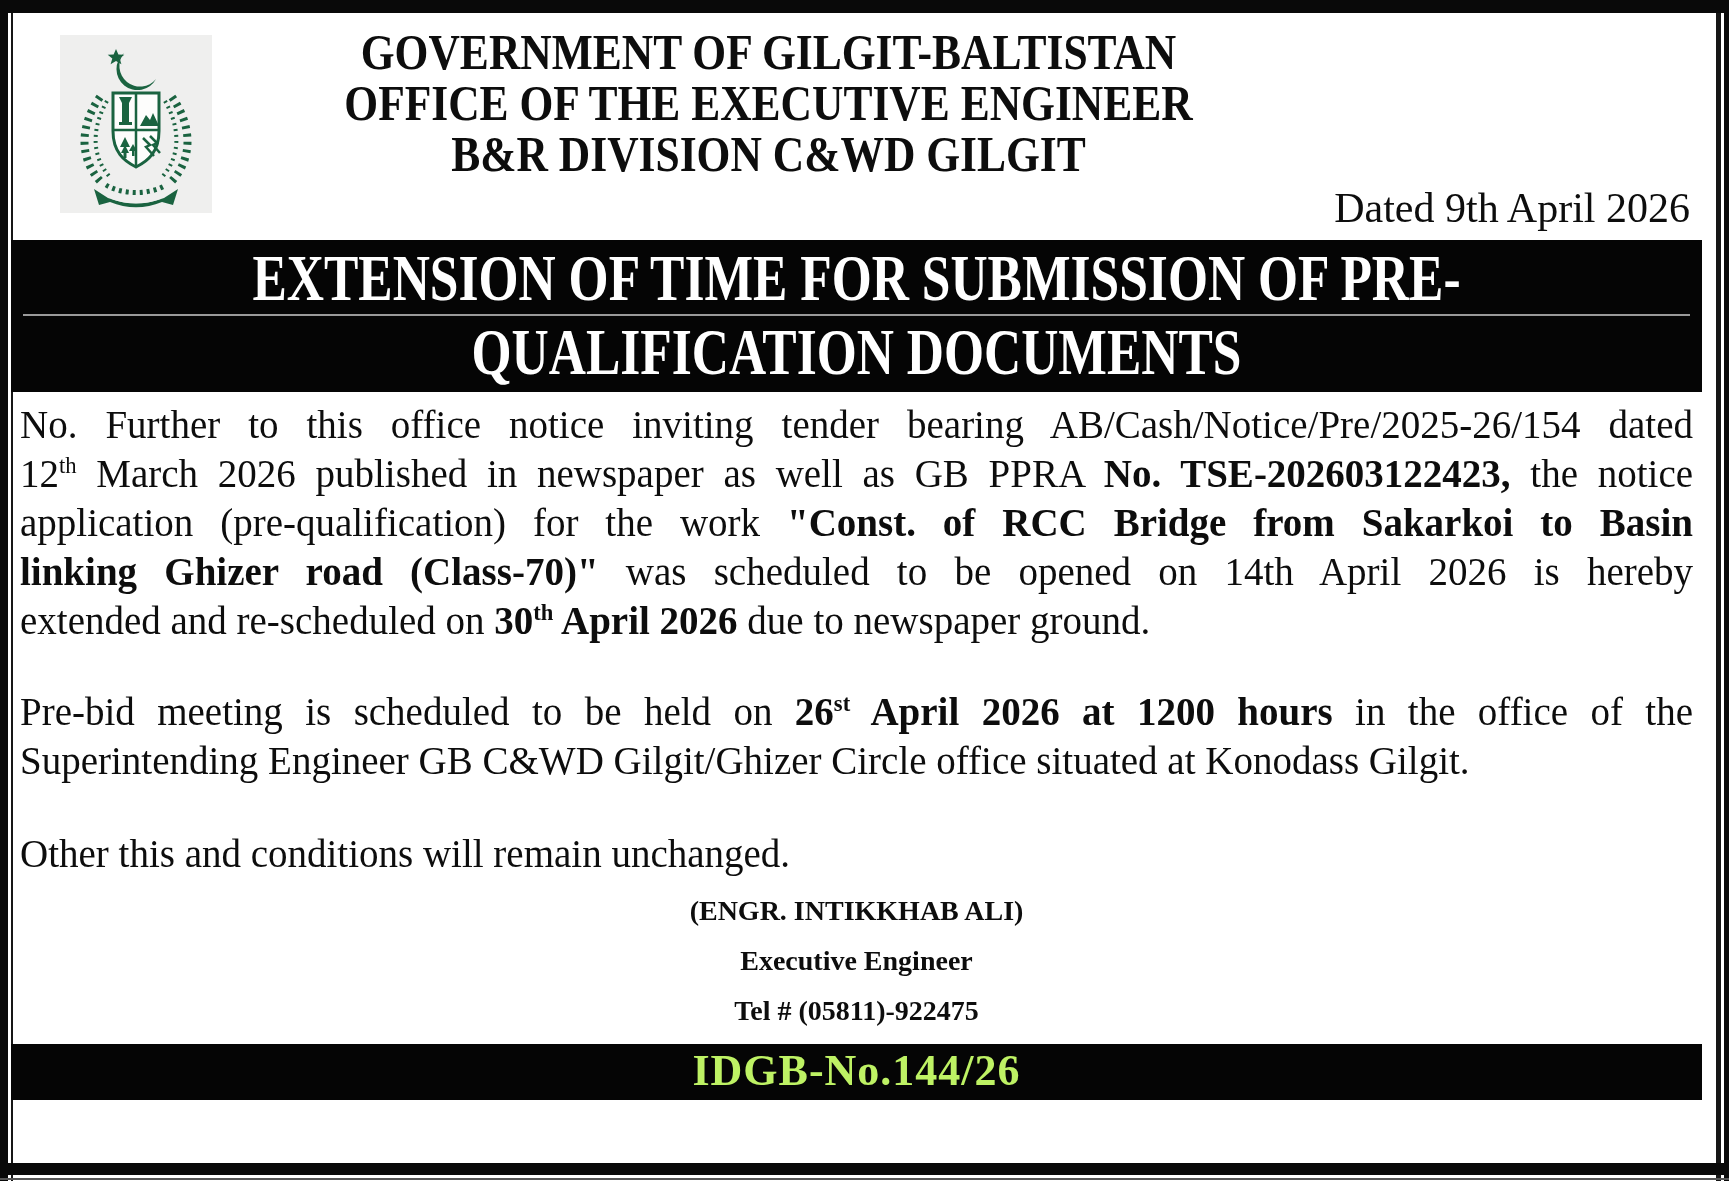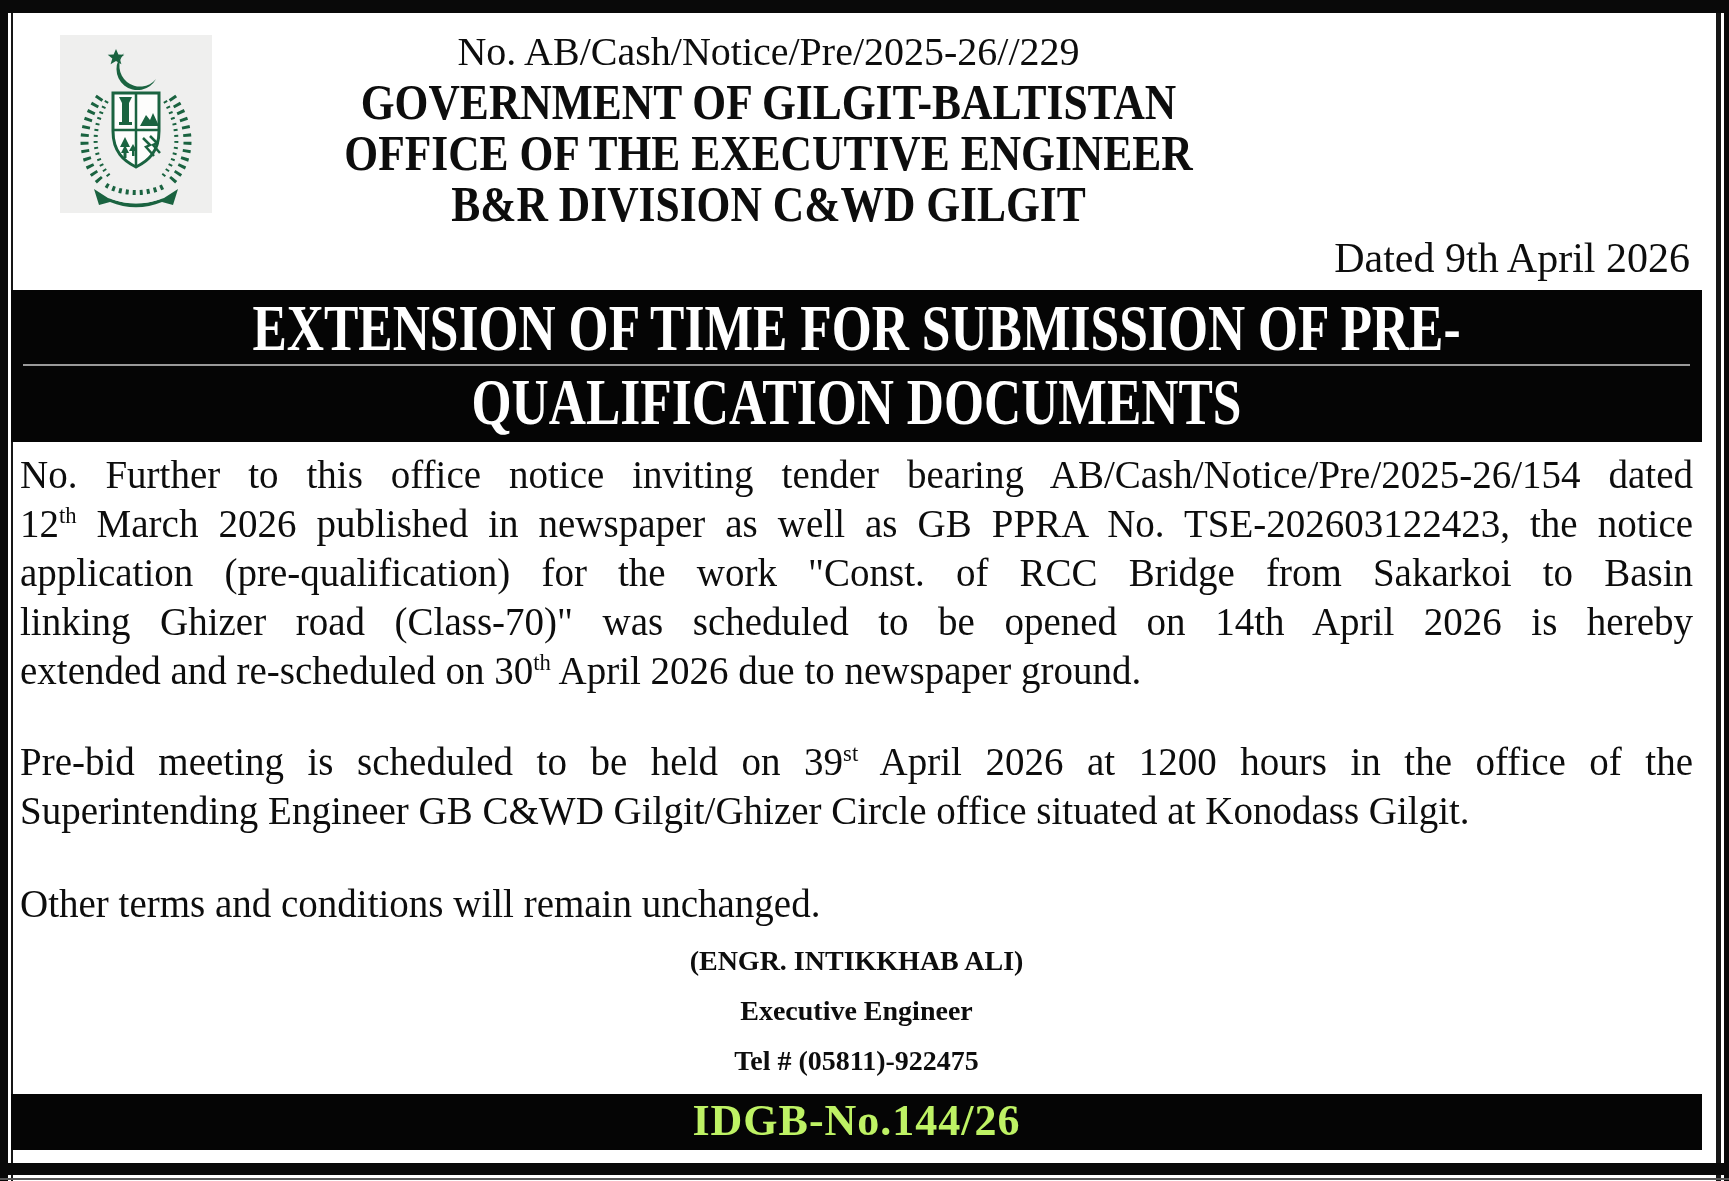--- a/index.html
+++ b/index.html
@@ -36,21 +36,21 @@
   .banner-line{font-size:66px;font-weight:bold;line-height:60px;text-align:center;transform:scaleX(0.78);transform-origin:50% 50%;white-space:nowrap;}
   .banner-divider{height:2px;background:#9a9a9a;margin:6px 0;}
 
   
   .body-text{padding:0 9px;font-size:39px;}
   .para{margin-top:8px;}
   .para + .para{margin-top:42px;}
   .para + .para + .para{margin-top:44px;}
   .line{line-height:49px;}
   .line.just{text-align:justify;text-align-last:justify;}
-  .b{font-weight:normal;}
+  .b{font-weight:bold;}
   .sup{font-size:0.58em;vertical-align:super;line-height:0;}
 
   
   .signature{margin-top:8px;text-align:center;}
   .sig-line{font-size:28px;font-weight:bold;line-height:50px;}
 
   
   .idgb-bar{margin-top:8px;background:#050505;color:#bef264;height:56px;line-height:54px;
     text-align:center;font-size:44px;font-weight:bold;letter-spacing:1px;}
 </style>
@@ -104,21 +104,20 @@
       <g>
         <path d="M34 154 l14 9 c18 7 38 7 56 0 l14 -9 l-5 16 l-11 -3 c-17 7 -35 7 -52 0 l-11 3 Z" fill="#1a6340"></path>
         <path d="M52 163 q24 9 48 0" stroke="#efefee" stroke-width="2" fill="none"></path>
       </g>
     </svg>
   </div>
 
   <div class="content">
 
     <div class="header-wrap">
-      <div class="ref-no">No. AB/Cash/Notice/Pre/2025-26//229</div>
       <div class="org-line">GOVERNMENT OF GILGIT-BALTISTAN</div>
       <div class="org-line">OFFICE OF THE EXECUTIVE ENGINEER</div>
       <div class="org-line">B&amp;R DIVISION C&amp;WD GILGIT</div>
     </div>
 
     <div class="dated">Dated 9th April 2026</div>
 
     <div class="banner">
       <div class="banner-line">EXTENSION OF TIME FOR SUBMISSION OF PRE-</div>
       <div class="banner-divider"></div>
@@ -127,25 +126,25 @@
 
     <div class="body-text">
         <div class="para">
           <div class="line just"><span>No. Further to this office notice inviting tender bearing AB/Cash/Notice/Pre/2025-26/154 dated</span></div>
           <div class="line just"><span>12</span><span class="sup">th</span><span> March 2026 published in newspaper as well as GB PPRA </span><span class="b">No. TSE-202603122423,</span><span> the notice</span></div>
           <div class="line just"><span>application (pre-qualification) for the work </span><span class="b">"Const. of RCC Bridge from Sakarkoi to Basin</span></div>
           <div class="line just"><span class="b">linking Ghizer road (Class-70)"</span><span> was scheduled to be opened on 14th April 2026 is hereby</span></div>
           <div class="line"><span>extended and re-scheduled on </span><span class="b">30</span><span class="b sup">th</span><span class="b"> April 2026</span><span> due to newspaper ground.</span></div>
         </div>
         <div class="para">
-          <div class="line just"><span>Pre-bid meeting is scheduled to be held on </span><span class="b">39</span><span class="b sup">st</span><span class="b"> April 2026 at 1200 hours</span><span> in the office of the</span></div>
+          <div class="line just"><span>Pre-bid meeting is scheduled to be held on </span><span class="b">26</span><span class="b sup">st</span><span class="b"> April 2026 at 1200 hours</span><span> in the office of the</span></div>
           <div class="line"><span>Superintending Engineer GB C&amp;WD Gilgit/Ghizer Circle office situated at Konodass Gilgit.</span></div>
         </div>
         <div class="para">
-          <div class="line"><span>Other terms and conditions will remain unchanged.</span></div>
+          <div class="line"><span>Other this and conditions will remain unchanged.</span></div>
         </div>
       </div>
 
     <div class="signature">
       <div class="sig-line">(ENGR. INTIKKHAB ALI)</div>
       <div class="sig-line">Executive Engineer</div>
       <div class="sig-line">Tel # (05811)-922475</div>
     </div>
 
     <div class="idgb-bar">IDGB-No.144/26</div>

